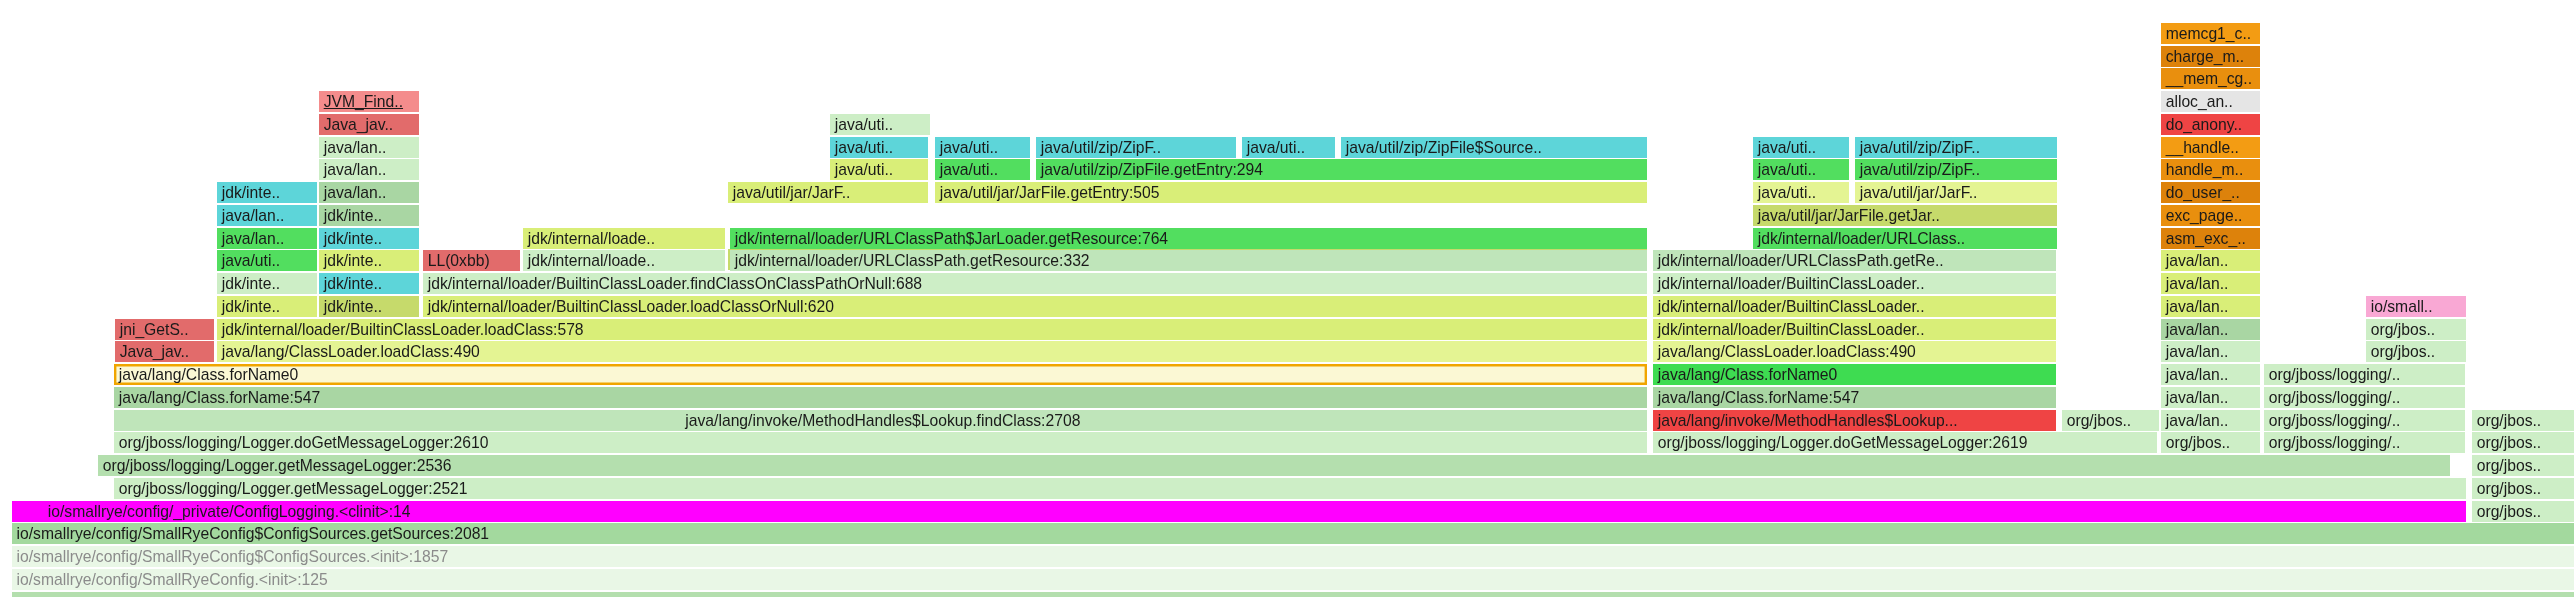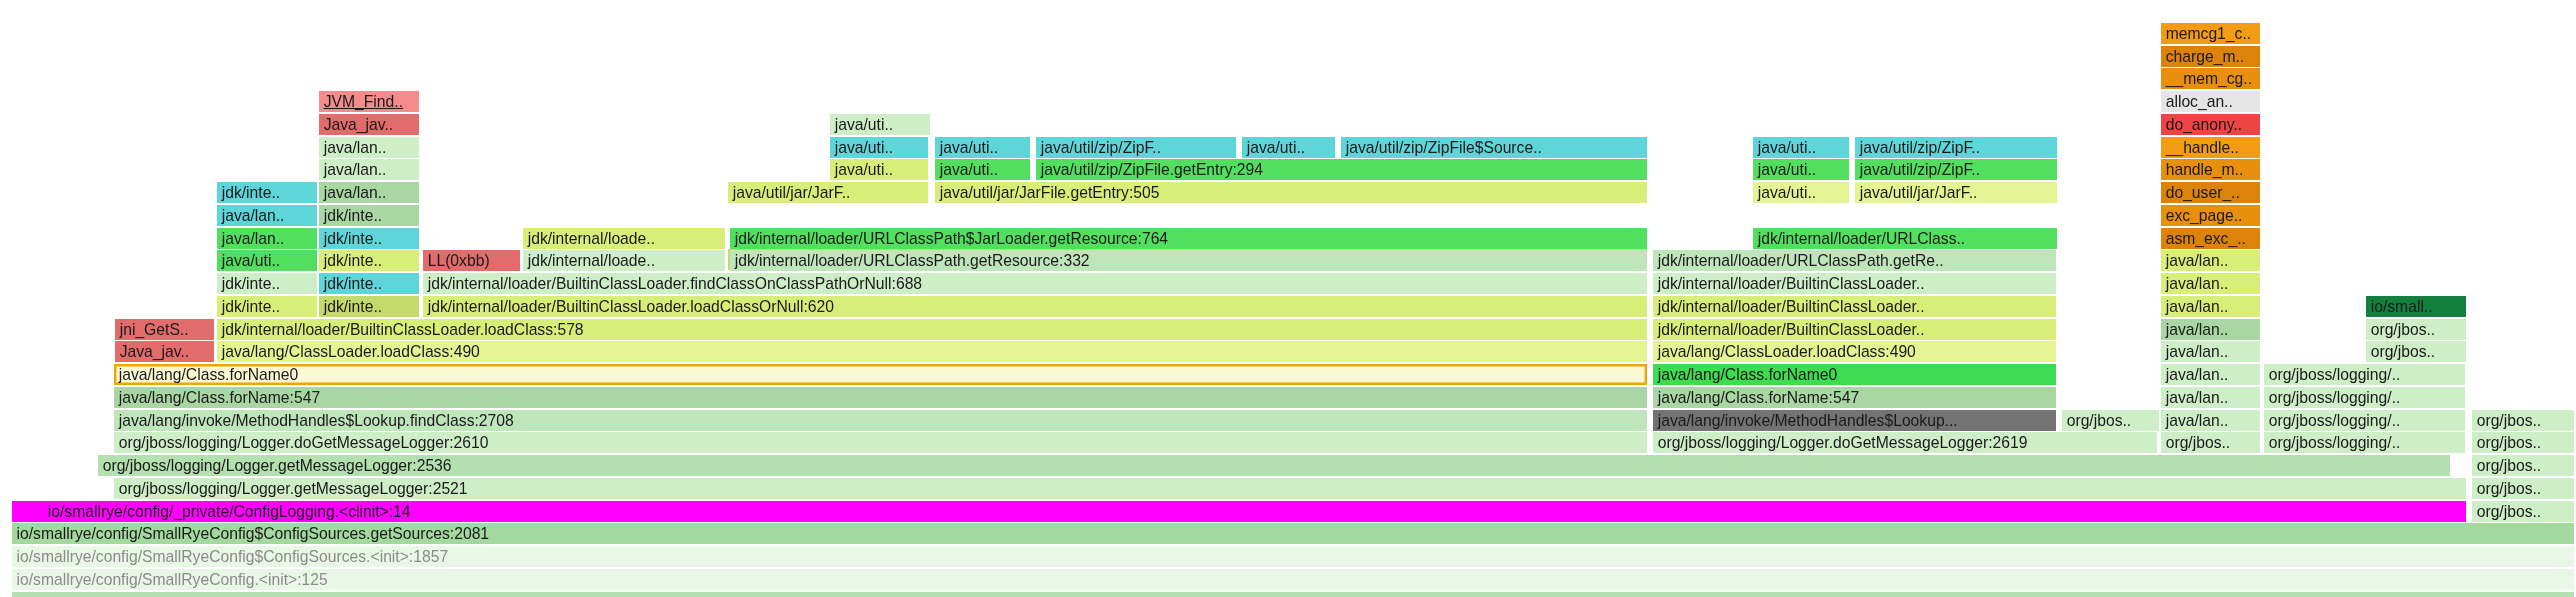--- a/index.html
+++ b/index.html
@@ -57,20 +57,21 @@
     <div class="frame" title="jdk/inte.." style="left: 217px; top: 182px; width: 100px; height: 21px; background: rgb(93, 213, 217);">jdk/inte..</div>
     <div class="frame" title="java/lan.." style="left: 319px; top: 182px; width: 100px; height: 21px; background: rgb(169, 214, 163);">java/lan..</div>
     <div class="frame" title="java/util/jar/JarF.." style="left: 728px; top: 182px; width: 200px; height: 21px; background: rgb(217, 238, 120);">java/util/jar/JarF..</div>
     <div class="frame" title="java/util/jar/JarFile.getEntry:505" style="left: 935px; top: 182px; width: 712px; height: 21px; background: rgb(217, 238, 120);">java/util/jar/JarFile.getEntry:505</div>
     <div class="frame" title="java/uti.." style="left: 1753px; top: 182px; width: 96px; height: 21px; background: rgb(228, 244, 147);">java/uti..</div>
     <div class="frame" title="java/util/jar/JarF.." style="left: 1855px; top: 182px; width: 202px; height: 21px; background: rgb(228, 244, 147);">java/util/jar/JarF..</div>
     <div class="frame" title="do_user_.." style="left: 2161px; top: 182px; width: 99px; height: 21px; background: rgb(221, 130, 11);">do_user_..</div>
     <div class="frame" title="java/lan.." style="left: 217px; top: 205px; width: 100px; height: 21px; background: rgb(93, 213, 217);">java/lan..</div>
     <div class="frame" title="jdk/inte.." style="left: 319px; top: 205px; width: 100px; height: 21px; background: rgb(169, 214, 163);">jdk/inte..</div>
     <div class="frame" title="java/util/jar/JarFile.getJarEntry:460" style="left: 728px; top: 205px; width: 919px; height: 21px; background: rgb(198, 218, 107); margin-top: 44px;">java/util/jar/JarFile.getJarEntry:460</div>
+    <div class="frame" title="java/util/jar/JarFile.getJar.." style="left: 1753px; top: 205px; width: 304px; height: 21px; background: rgb(198, 218, 107);">java/util/jar/JarFile.getJar..</div>
     <div class="frame" title="exc_page.." style="left: 2161px; top: 205px; width: 99px; height: 21px; background: rgb(233, 143, 14);">exc_page..</div>
     <div class="frame" title="java/lan.." style="left: 217px; top: 228px; width: 100px; height: 21px; background: rgb(82, 222, 95);">java/lan..</div>
     <div class="frame" title="jdk/inte.." style="left: 319px; top: 228px; width: 100px; height: 21px; background: rgb(93, 213, 217);">jdk/inte..</div>
     <div class="frame" title="jdk/internal/loade.." style="left: 523px; top: 228px; width: 202px; height: 21px; background: rgb(217, 238, 120);">jdk/internal/loade..</div>
     <div class="frame" title="jdk/internal/loader/URLClassPath$JarLoader.getResource:764" style="left: 730px; top: 228px; width: 917px; height: 21px; background: rgb(82, 222, 95);">jdk/internal/loader/URLClassPath$JarLoader.getResource:764</div>
     <div class="frame" title="jdk/internal/loader/URLClass.." style="left: 1753px; top: 228px; width: 304px; height: 21px; background: rgb(82, 222, 95);">jdk/internal/loader/URLClass..</div>
     <div class="frame" title="asm_exc_.." style="left: 2161px; top: 228px; width: 99px; height: 21px; background: rgb(221, 130, 11);">asm_exc_..</div>
     <div class="frame" title="java/uti.." style="left: 217px; top: 250px; width: 100px; height: 21px; background: rgb(82, 222, 95);">java/uti..</div>
     <div class="frame" title="jdk/inte.." style="left: 319px; top: 250px; width: 100px; height: 21px; background: rgb(217, 238, 120);">jdk/inte..</div>
     <div class="frame" title="LL(0xbb)" style="left: 423px; top: 250px; width: 97px; height: 21px; background: rgb(226, 107, 107);">LL(0xbb)</div>
@@ -81,41 +82,41 @@
     <div class="frame" title="jdk/inte.." style="left: 217px; top: 273px; width: 100px; height: 21px; background: rgb(205, 238, 198);">jdk/inte..</div>
     <div class="frame" title="jdk/inte.." style="left: 319px; top: 273px; width: 100px; height: 21px; background: rgb(93, 213, 217);">jdk/inte..</div>
     <div class="frame" title="jdk/internal/loader/BuiltinClassLoader.findClassOnClassPathOrNull:688" style="left: 423px; top: 273px; width: 1224px; height: 21px; background: rgb(205, 238, 198);">jdk/internal/loader/BuiltinClassLoader.findClassOnClassPathOrNull:688</div>
     <div class="frame" title="jdk/internal/loader/BuiltinClassLoader.." style="left: 1653px; top: 273px; width: 403px; height: 21px; background: rgb(205, 238, 198);">jdk/internal/loader/BuiltinClassLoader..</div>
     <div class="frame" title="java/lan.." style="left: 2161px; top: 273px; width: 99px; height: 21px; background: rgb(217, 238, 120);">java/lan..</div>
     <div class="frame" title="jdk/inte.." style="left: 217px; top: 296px; width: 100px; height: 21px; background: rgb(217, 238, 120);">jdk/inte..</div>
     <div class="frame" title="jdk/inte.." style="left: 319px; top: 296px; width: 100px; height: 21px; background: rgb(198, 218, 107);">jdk/inte..</div>
     <div class="frame" title="jdk/internal/loader/BuiltinClassLoader.loadClassOrNull:620" style="left: 423px; top: 296px; width: 1224px; height: 21px; background: rgb(217, 238, 120);">jdk/internal/loader/BuiltinClassLoader.loadClassOrNull:620</div>
     <div class="frame" title="jdk/internal/loader/BuiltinClassLoader.." style="left: 1653px; top: 296px; width: 403px; height: 21px; background: rgb(217, 238, 120);">jdk/internal/loader/BuiltinClassLoader..</div>
     <div class="frame" title="java/lan.." style="left: 2161px; top: 296px; width: 99px; height: 21px; background: rgb(217, 238, 120);">java/lan..</div>
-    <div class="frame" title="io/small.." style="left: 2366px; top: 296px; width: 100px; height: 21px; background: #15803d;">io/small..</div>
+    <div class="frame" title="io/small.." style="left: 2366px; top: 296px; width: 100px; height: 21px; background: #f9a8d4;">io/small..</div>
     <div class="frame" title="jni_GetS.." style="left: 115px; top: 319px; width: 99px; height: 21px; background: rgb(226, 107, 107);">jni_GetS..</div>
     <div class="frame" title="jdk/internal/loader/BuiltinClassLoader.loadClass:578" style="left: 217px; top: 319px; width: 1430px; height: 21px; background: rgb(217, 238, 120);">jdk/internal/loader/BuiltinClassLoader.loadClass:578</div>
     <div class="frame" title="jdk/internal/loader/BuiltinClassLoader.." style="left: 1653px; top: 319px; width: 403px; height: 21px; background: rgb(217, 238, 120);">jdk/internal/loader/BuiltinClassLoader..</div>
     <div class="frame" title="java/lan.." style="left: 2161px; top: 319px; width: 99px; height: 21px; background: rgb(169, 214, 163);">java/lan..</div>
     <div class="frame" title="org/jbos.." style="left: 2366px; top: 319px; width: 100px; height: 21px; background: rgb(205, 238, 198);">org/jbos..</div>
     <div class="frame" title="Java_jav.." style="left: 115px; top: 341px; width: 99px; height: 21px; background: rgb(226, 107, 107);">Java_jav..</div>
     <div class="frame" title="java/lang/ClassLoader.loadClass:490" style="left: 217px; top: 341px; width: 1430px; height: 21px; background: rgb(228, 244, 147);">java/lang/ClassLoader.loadClass:490</div>
     <div class="frame" title="java/lang/ClassLoader.loadClass:490" style="left: 1653px; top: 341px; width: 403px; height: 21px; background: rgb(228, 244, 147);">java/lang/ClassLoader.loadClass:490</div>
     <div class="frame" title="java/lan.." style="left: 2161px; top: 341px; width: 99px; height: 21px; background: rgb(205, 238, 198);">java/lan..</div>
     <div class="frame" title="org/jbos.." style="left: 2366px; top: 341px; width: 100px; height: 21px; background: rgb(205, 238, 198);">org/jbos..</div>
     <div class="frame selected" title="java/lang/Class.forName0" style="left: 114px; top: 364px; width: 1533px; height: 21px; background: rgb(251, 248, 212);">java/lang/Class.forName0</div>
     <div class="frame" title="java/lang/Class.forName0" style="left: 1653px; top: 364px; width: 403px; height: 21px; background: rgb(62, 220, 81);">java/lang/Class.forName0</div>
     <div class="frame" title="java/lan.." style="left: 2161px; top: 364px; width: 99px; height: 21px; background: rgb(205, 238, 198);">java/lan..</div>
     <div class="frame" title="org/jboss/logging/.." style="left: 2264px; top: 364px; width: 201px; height: 21px; background: rgb(205, 238, 198);">org/jboss/logging/..</div>
     <div class="frame" title="java/lang/Class.forName:547" style="left: 114px; top: 387px; width: 1533px; height: 21px; background: rgb(169, 214, 163);">java/lang/Class.forName:547</div>
     <div class="frame" title="java/lang/Class.forName:547" style="left: 1653px; top: 387px; width: 403px; height: 21px; background: rgb(169, 214, 163);">java/lang/Class.forName:547</div>
     <div class="frame" title="java/lan.." style="left: 2161px; top: 387px; width: 99px; height: 21px; background: rgb(205, 238, 198);">java/lan..</div>
     <div class="frame" title="org/jboss/logging/.." style="left: 2264px; top: 387px; width: 201px; height: 21px; background: rgb(205, 238, 198);">org/jboss/logging/..</div>
-    <div class="frame" title="java/lang/invoke/MethodHandles$Lookup.findClass:2708" style="left: 114px; top: 410px; width: 1533px; height: 21px; background: rgb(191, 229, 186);">java/lang/invoke/MethodHandles$Lookup.findClass:2708</div>
-    <div class="frame" title="java/lang/invoke/MethodHandles$Lookup..." style="left: 1653px; top: 410px; width: 403px; height: 21px; background: #737373;">java/lang/invoke/MethodHandles$Lookup...</div>
+    <div class="frame" title="java/lang/invoke/MethodHandles$Lookup.findClass:2708" style="left: 114px; top: 410px; width: 1533px; height: 21px; background: rgb(191, 229, 186); text-align: center;">java/lang/invoke/MethodHandles$Lookup.findClass:2708</div>
+    <div class="frame" title="java/lang/invoke/MethodHandles$Lookup..." style="left: 1653px; top: 410px; width: 403px; height: 21px; background: #ef4444;">java/lang/invoke/MethodHandles$Lookup...</div>
     <div class="frame" title="org/jbos.." style="left: 2062px; top: 410px; width: 97px; height: 21px; background: rgb(205, 238, 198);">org/jbos..</div>
     <div class="frame" title="java/lan.." style="left: 2161px; top: 410px; width: 99px; height: 21px; background: rgb(205, 238, 198);">java/lan..</div>
     <div class="frame" title="org/jboss/logging/.." style="left: 2264px; top: 410px; width: 201px; height: 21px; background: rgb(205, 238, 198);">org/jboss/logging/..</div>
     <div class="frame" title="org/jbos.." style="left: 2472px; top: 410px; width: 102px; height: 21px; background: rgb(205, 238, 198);">org/jbos..</div>
     <div class="frame" title="org/jboss/logging/Logger.doGetMessageLogger:2610" style="left: 114px; top: 432px; width: 1533px; height: 21px; background: rgb(205, 238, 198);">org/jboss/logging/Logger.doGetMessageLogger:2610</div>
     <div class="frame" title="org/jboss/logging/Logger.doGetMessageLogger:2619" style="left: 1653px; top: 432px; width: 504px; height: 21px; background: rgb(205, 238, 198);">org/jboss/logging/Logger.doGetMessageLogger:2619</div>
     <div class="frame" title="org/jbos.." style="left: 2161px; top: 432px; width: 99px; height: 21px; background: rgb(205, 238, 198);">org/jbos..</div>
     <div class="frame" title="org/jboss/logging/.." style="left: 2264px; top: 432px; width: 201px; height: 21px; background: rgb(205, 238, 198);">org/jboss/logging/..</div>
     <div class="frame" title="org/jbos.." style="left: 2472px; top: 432px; width: 102px; height: 21px; background: rgb(205, 238, 198);">org/jbos..</div>
     <div class="frame" title="org/jboss/logging/Logger.getMessageLogger:2536" style="left: 98px; top: 455px; width: 2352px; height: 21px; background: rgb(180, 223, 174);">org/jboss/logging/Logger.getMessageLogger:2536</div>

